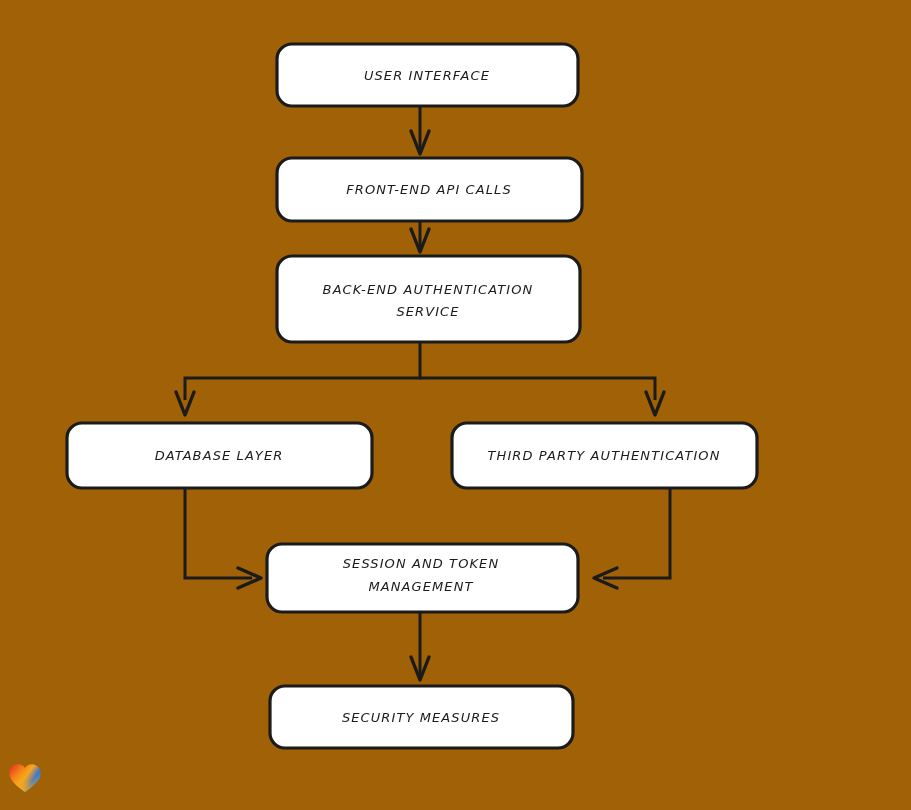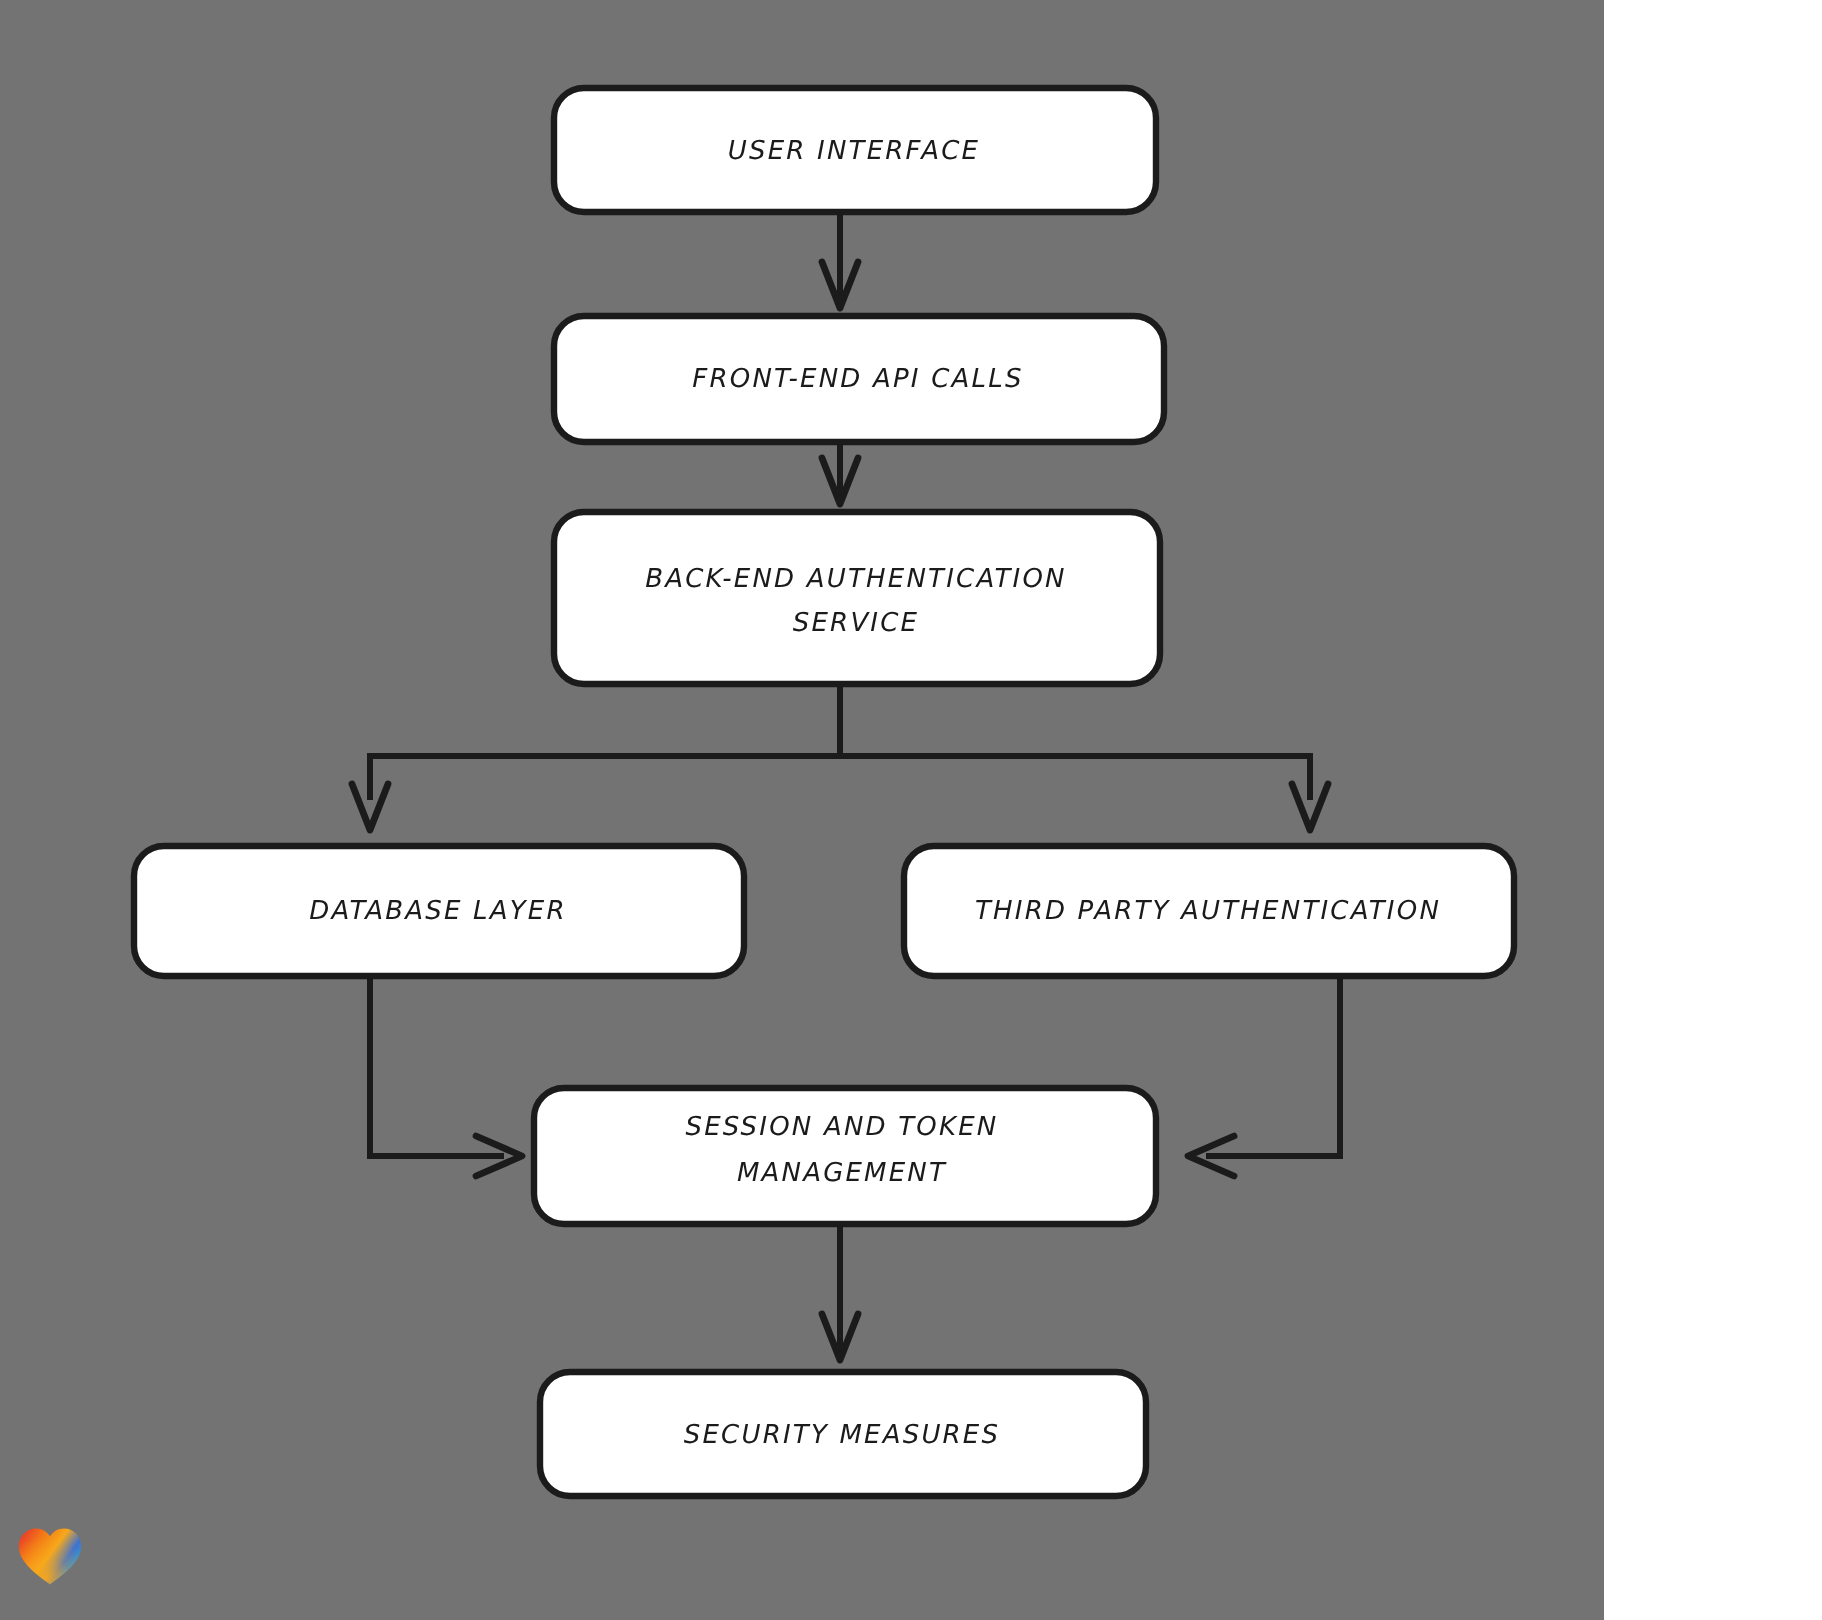--- a/index.html
+++ b/index.html
@@ -8,23 +8,23 @@
     background: #ffffff;
   }
   body {
     width: 911px;
     height: 810px;
     overflow: hidden;
     font-family: "DejaVu Sans", sans-serif;
   }
   #canvas {
     position: relative;
-    width: 802px;
+    width: 911px;
     height: 810px;
-    background: #737373;
+    background: #a16207;
   }
   svg#flow {
     position: absolute;
     top: 0;
     left: 0;
     width: 911px;
     height: 810px;
   }
   .node-box {
     fill: #ffffff;

